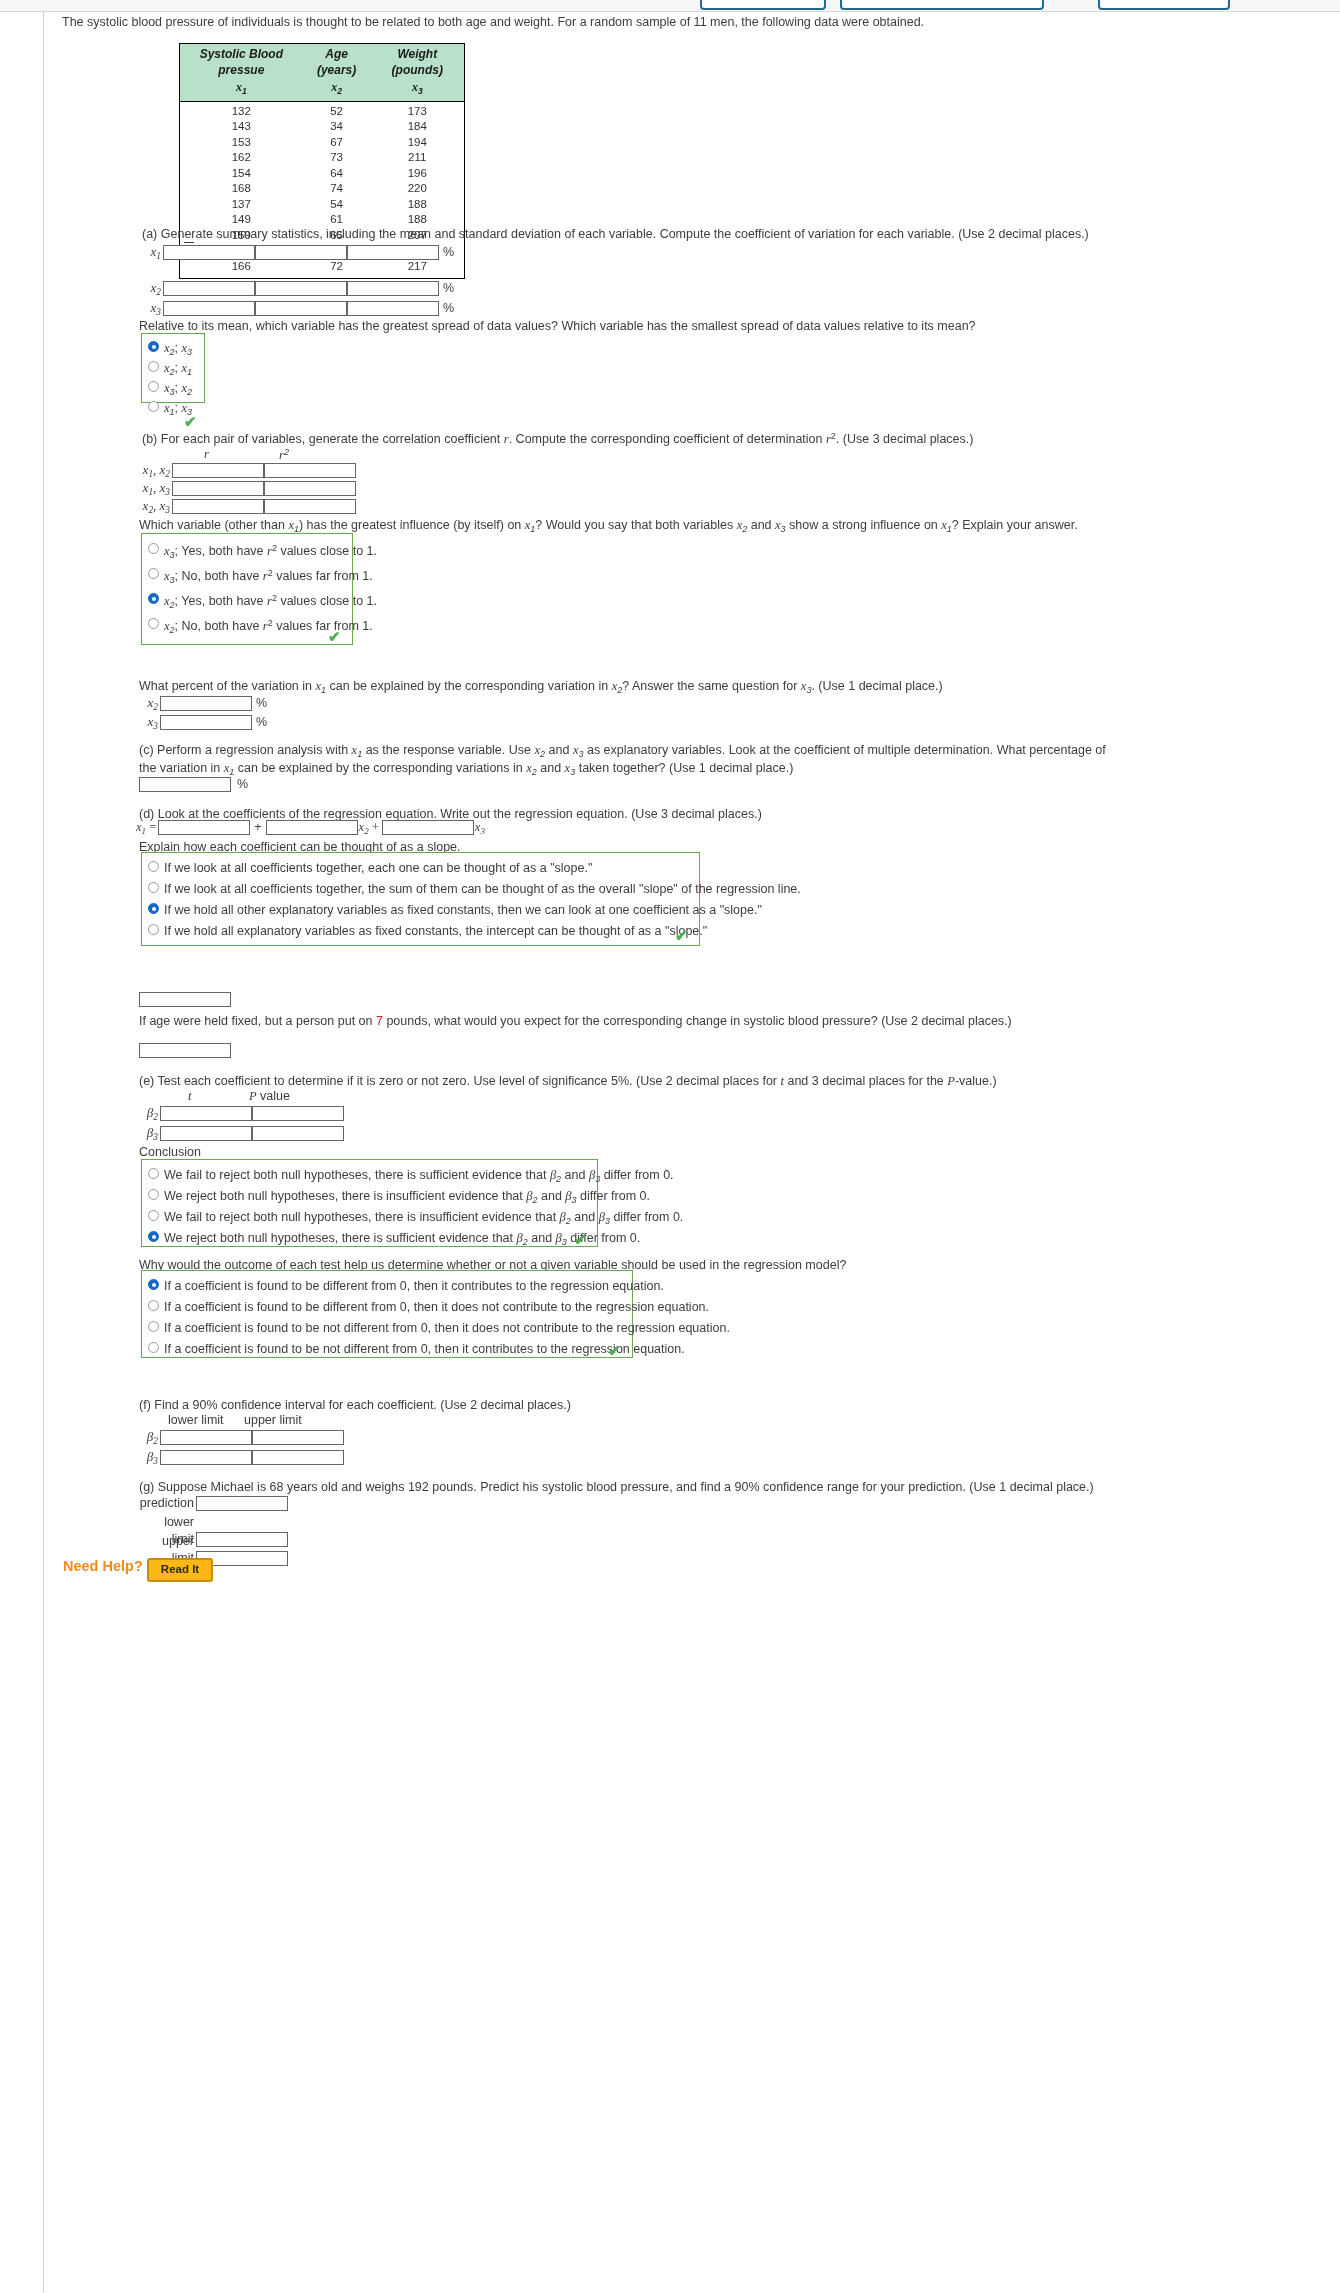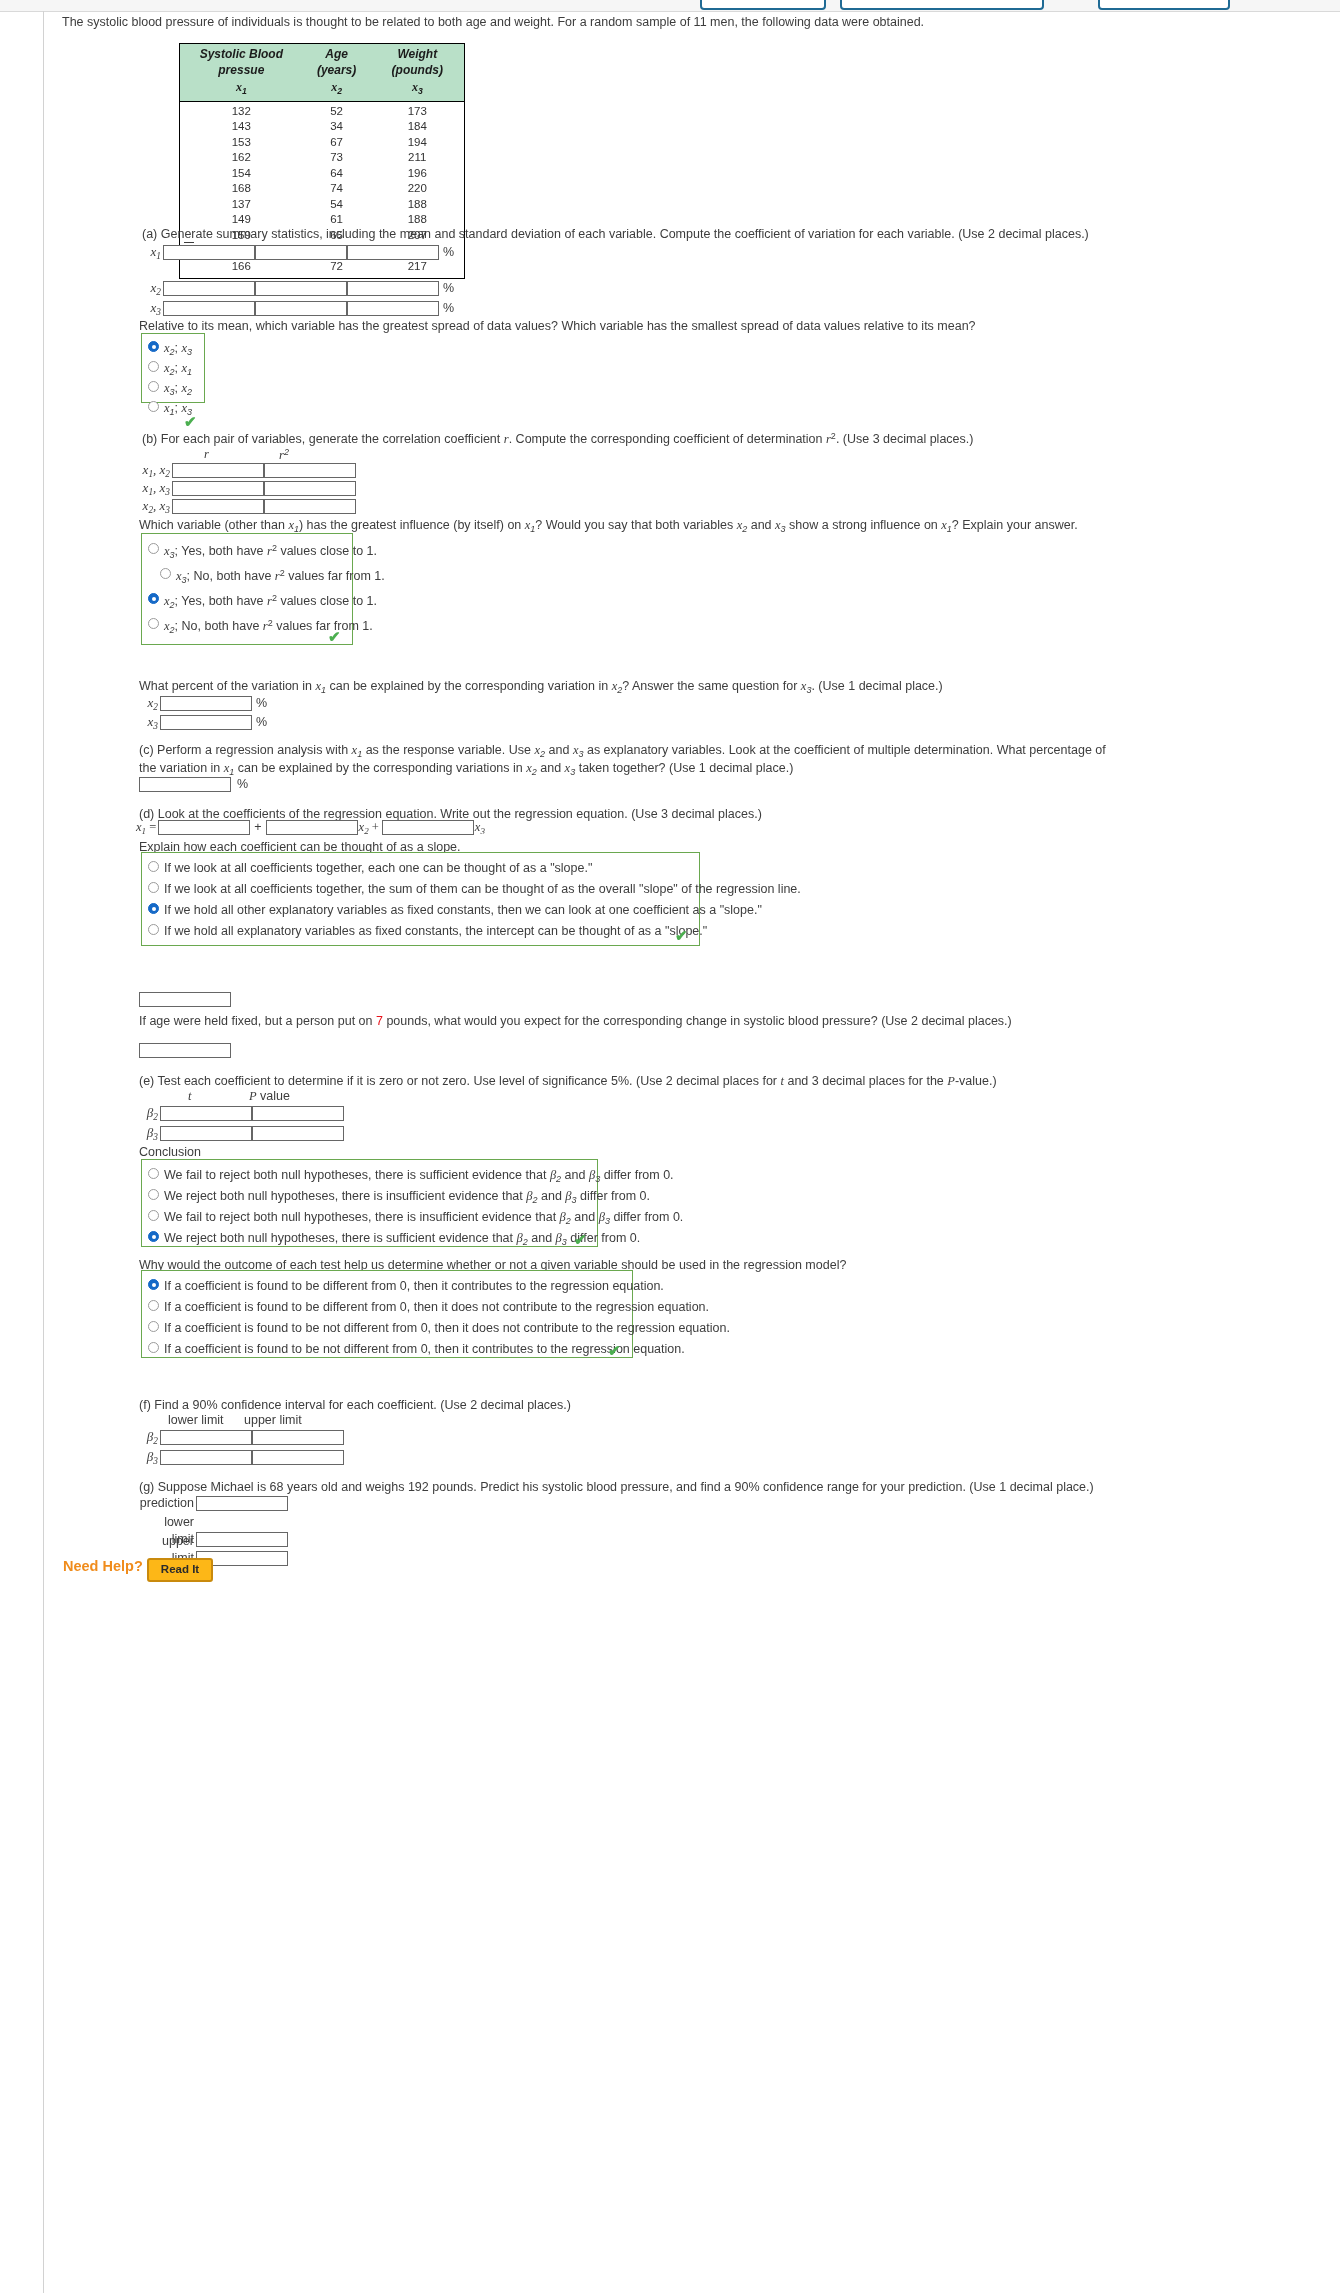--- a/index.html
+++ b/index.html
@@ -202,21 +202,21 @@
 
   <div class="q" style="left:95px;top:506px;width:1090px;">
     Which variable (other than <span class="v">x</span><span class="sub">1</span>) has the greatest influence (by itself) on <span class="v">x</span><span class="sub">1</span>? Would you say that both variables <span class="v">x</span><span class="sub">2</span> and <span class="v">x</span><span class="sub">3</span> show a strong influence on <span class="v">x</span><span class="sub">1</span>? Explain your answer.
   </div>
 
   <div class="optbox" style="left:97px;top:522px;width:210px;height:110px;">
     <div class="opt" style="position:absolute;left:6px;top:8px;white-space:nowrap;">
       <span class="radio"></span>
       <span><span class="v">x</span><span class="sub">3</span>; Yes, both have <span class="v">r</span><span class="sup">2</span> values close to 1.</span>
     </div>
-    <div class="opt" style="position:absolute;left:18px;top:33px;white-space:nowrap;">
+    <div class="opt" style="position:absolute;left:6px;top:33px;white-space:nowrap;">
       <span class="radio"></span>
       <span><span class="v">x</span><span class="sub">3</span>; No, both have <span class="v">r</span><span class="sup">2</span> values far from 1.</span>
     </div>
     <div class="opt" style="position:absolute;left:6px;top:58px;white-space:nowrap;">
       <span class="radio on"></span>
       <span><span class="v">x</span><span class="sub">2</span>; Yes, both have <span class="v">r</span><span class="sup">2</span> values close to 1.</span>
     </div>
     <div class="opt" style="position:absolute;left:6px;top:83px;white-space:nowrap;">
       <span class="radio"></span>
       <span><span class="v">x</span><span class="sub">2</span>; No, both have <span class="v">r</span><span class="sup">2</span> values far from 1.</span>

